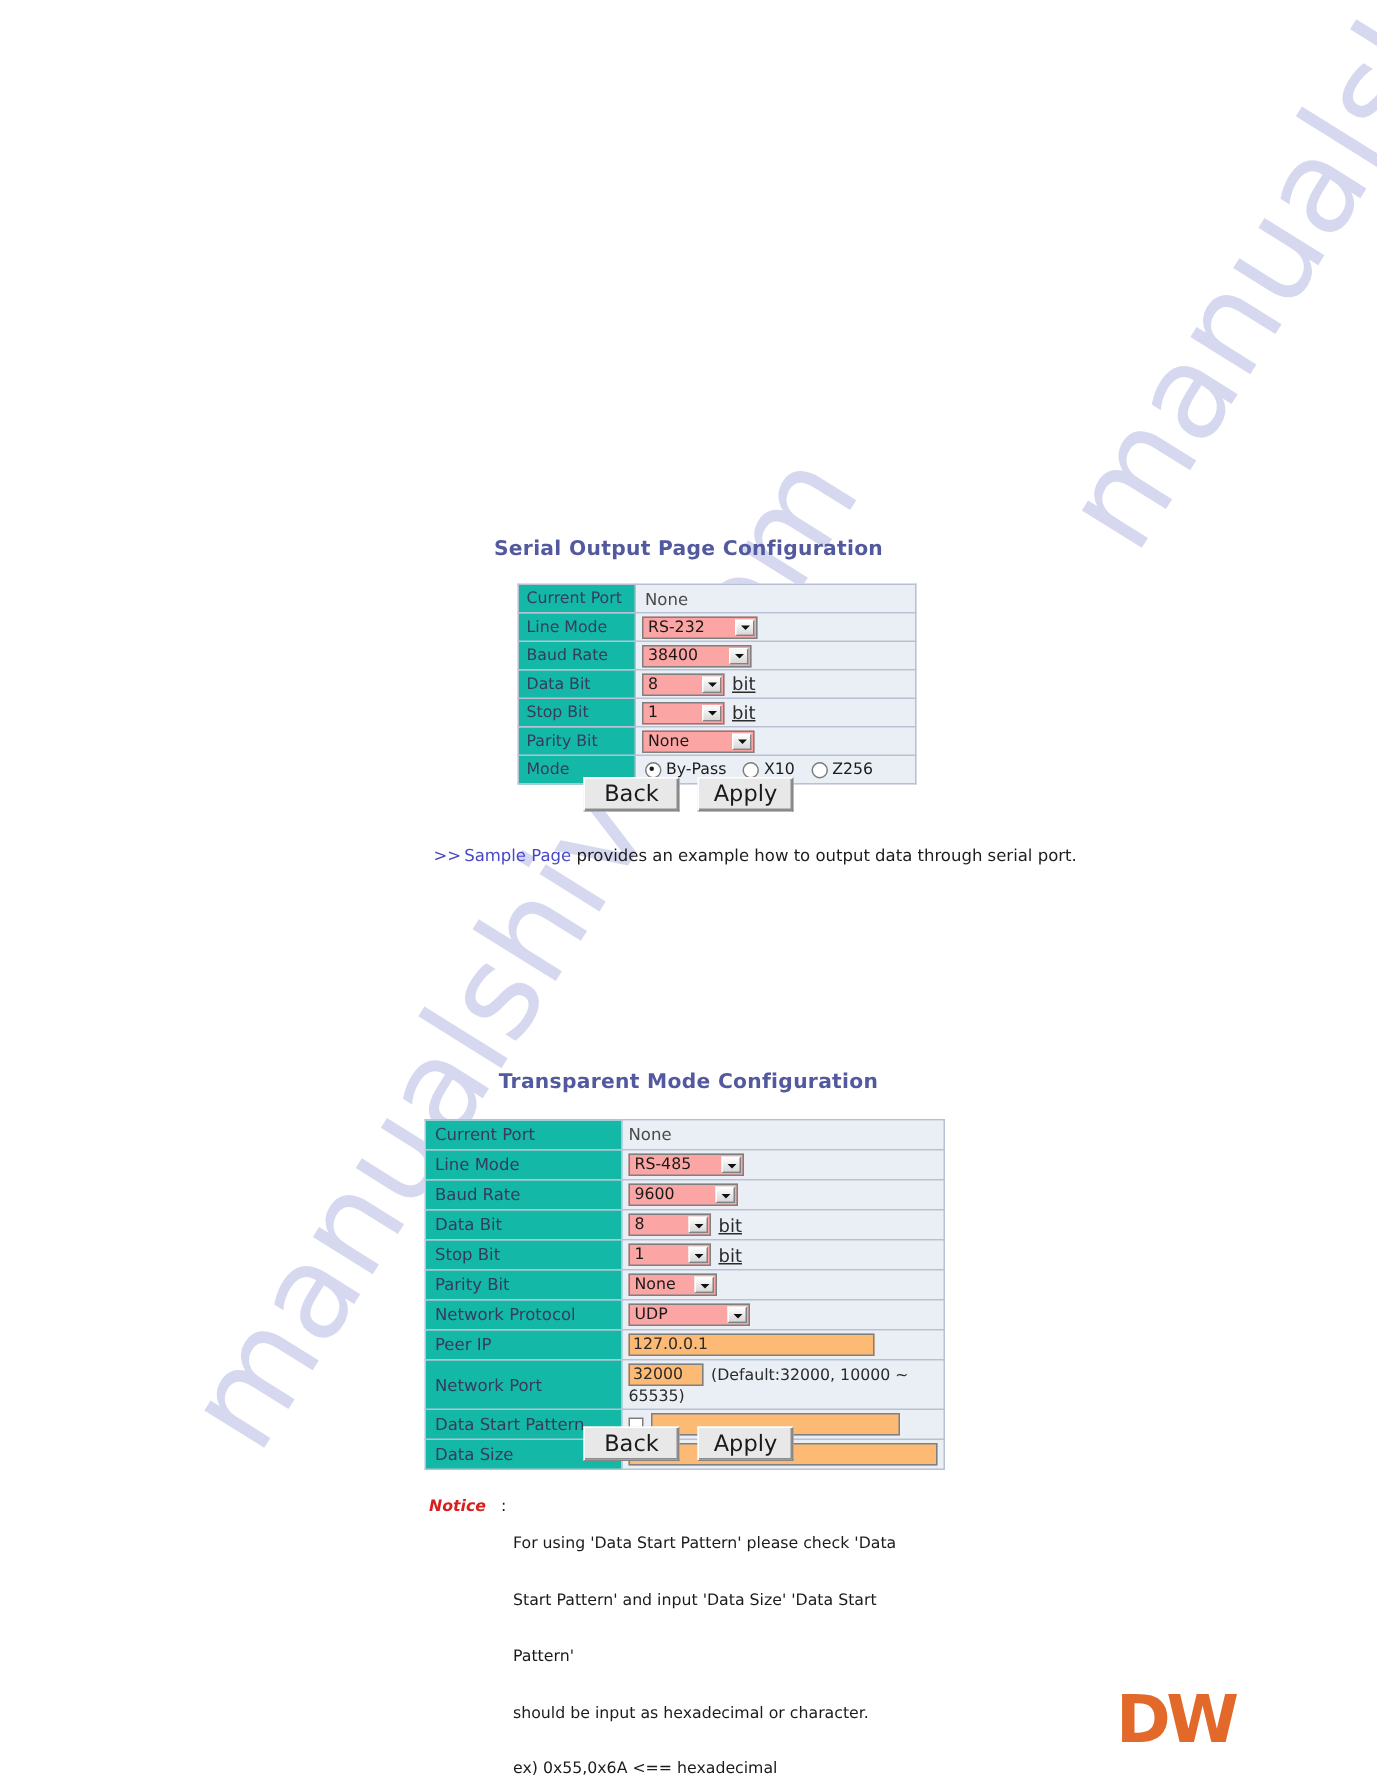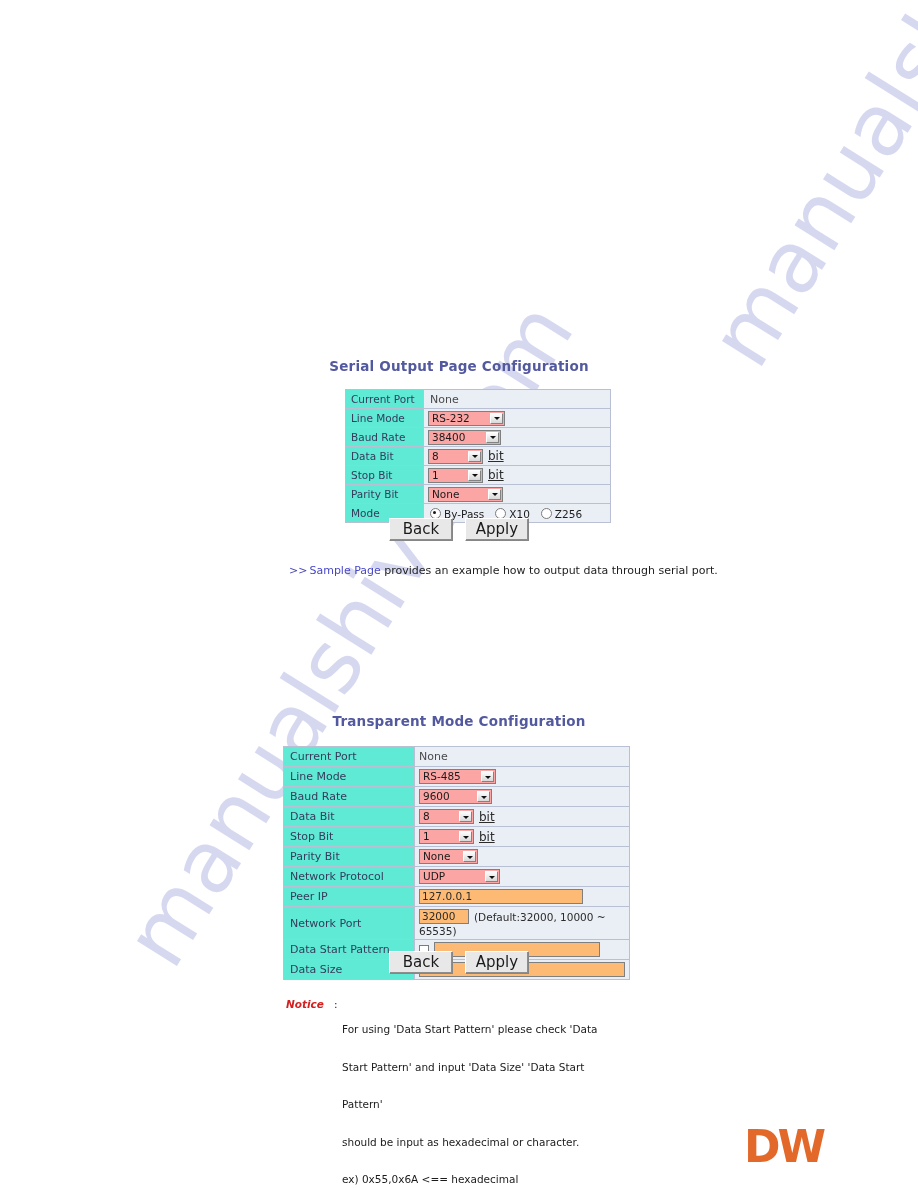--- a/index.html
+++ b/index.html
@@ -67,21 +67,21 @@
     font-size: 11px;
     table-layout: fixed;
   }
   .cfg-table td {
     border: 1px solid #b9c0d4;
     padding: 0;
     vertical-align: middle;
     background: #eef1f7;
   }
   .cfg-table td.lbl {
-    background: #5eead4;
+    background: #14b8a6;
     color: #353c5c;
     padding: 2px 4px 2px 5px;
     font-size: 10.5px;
     white-space: nowrap;
   }
   .cfg-table td.val {
     background: #eaeef5;
     padding: 1px 4px;
     color: #2b2b2b;
   }

